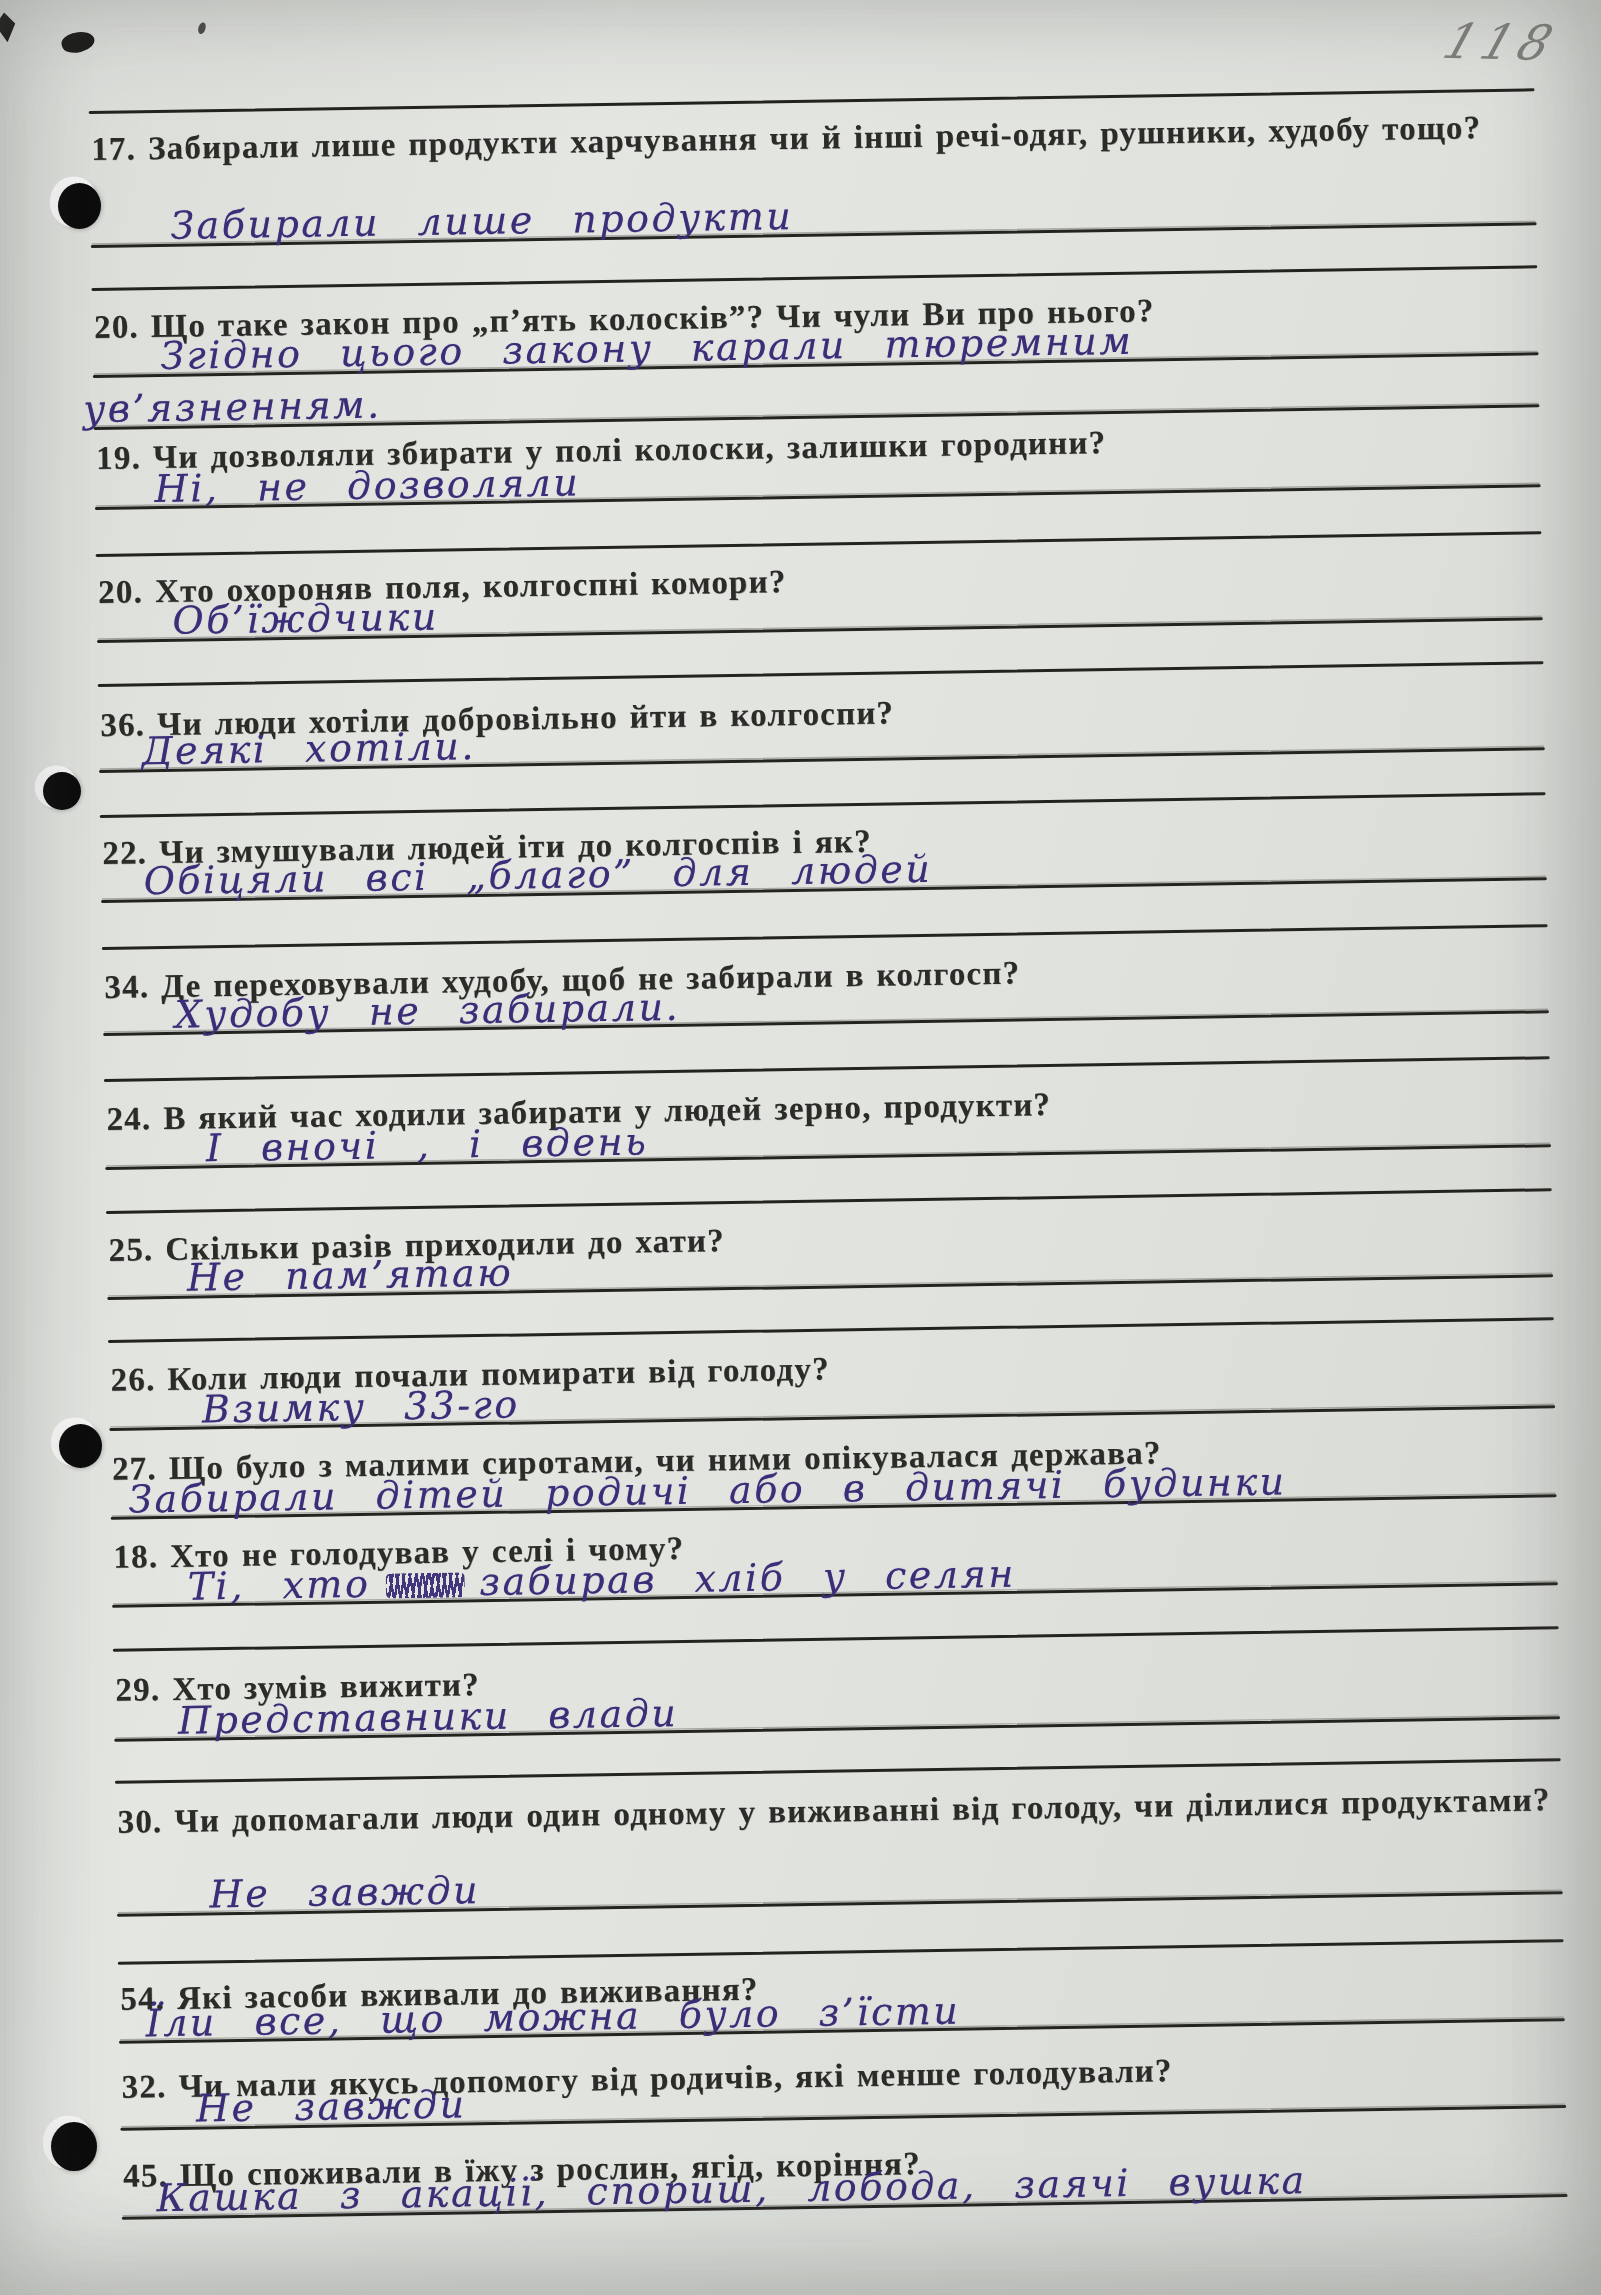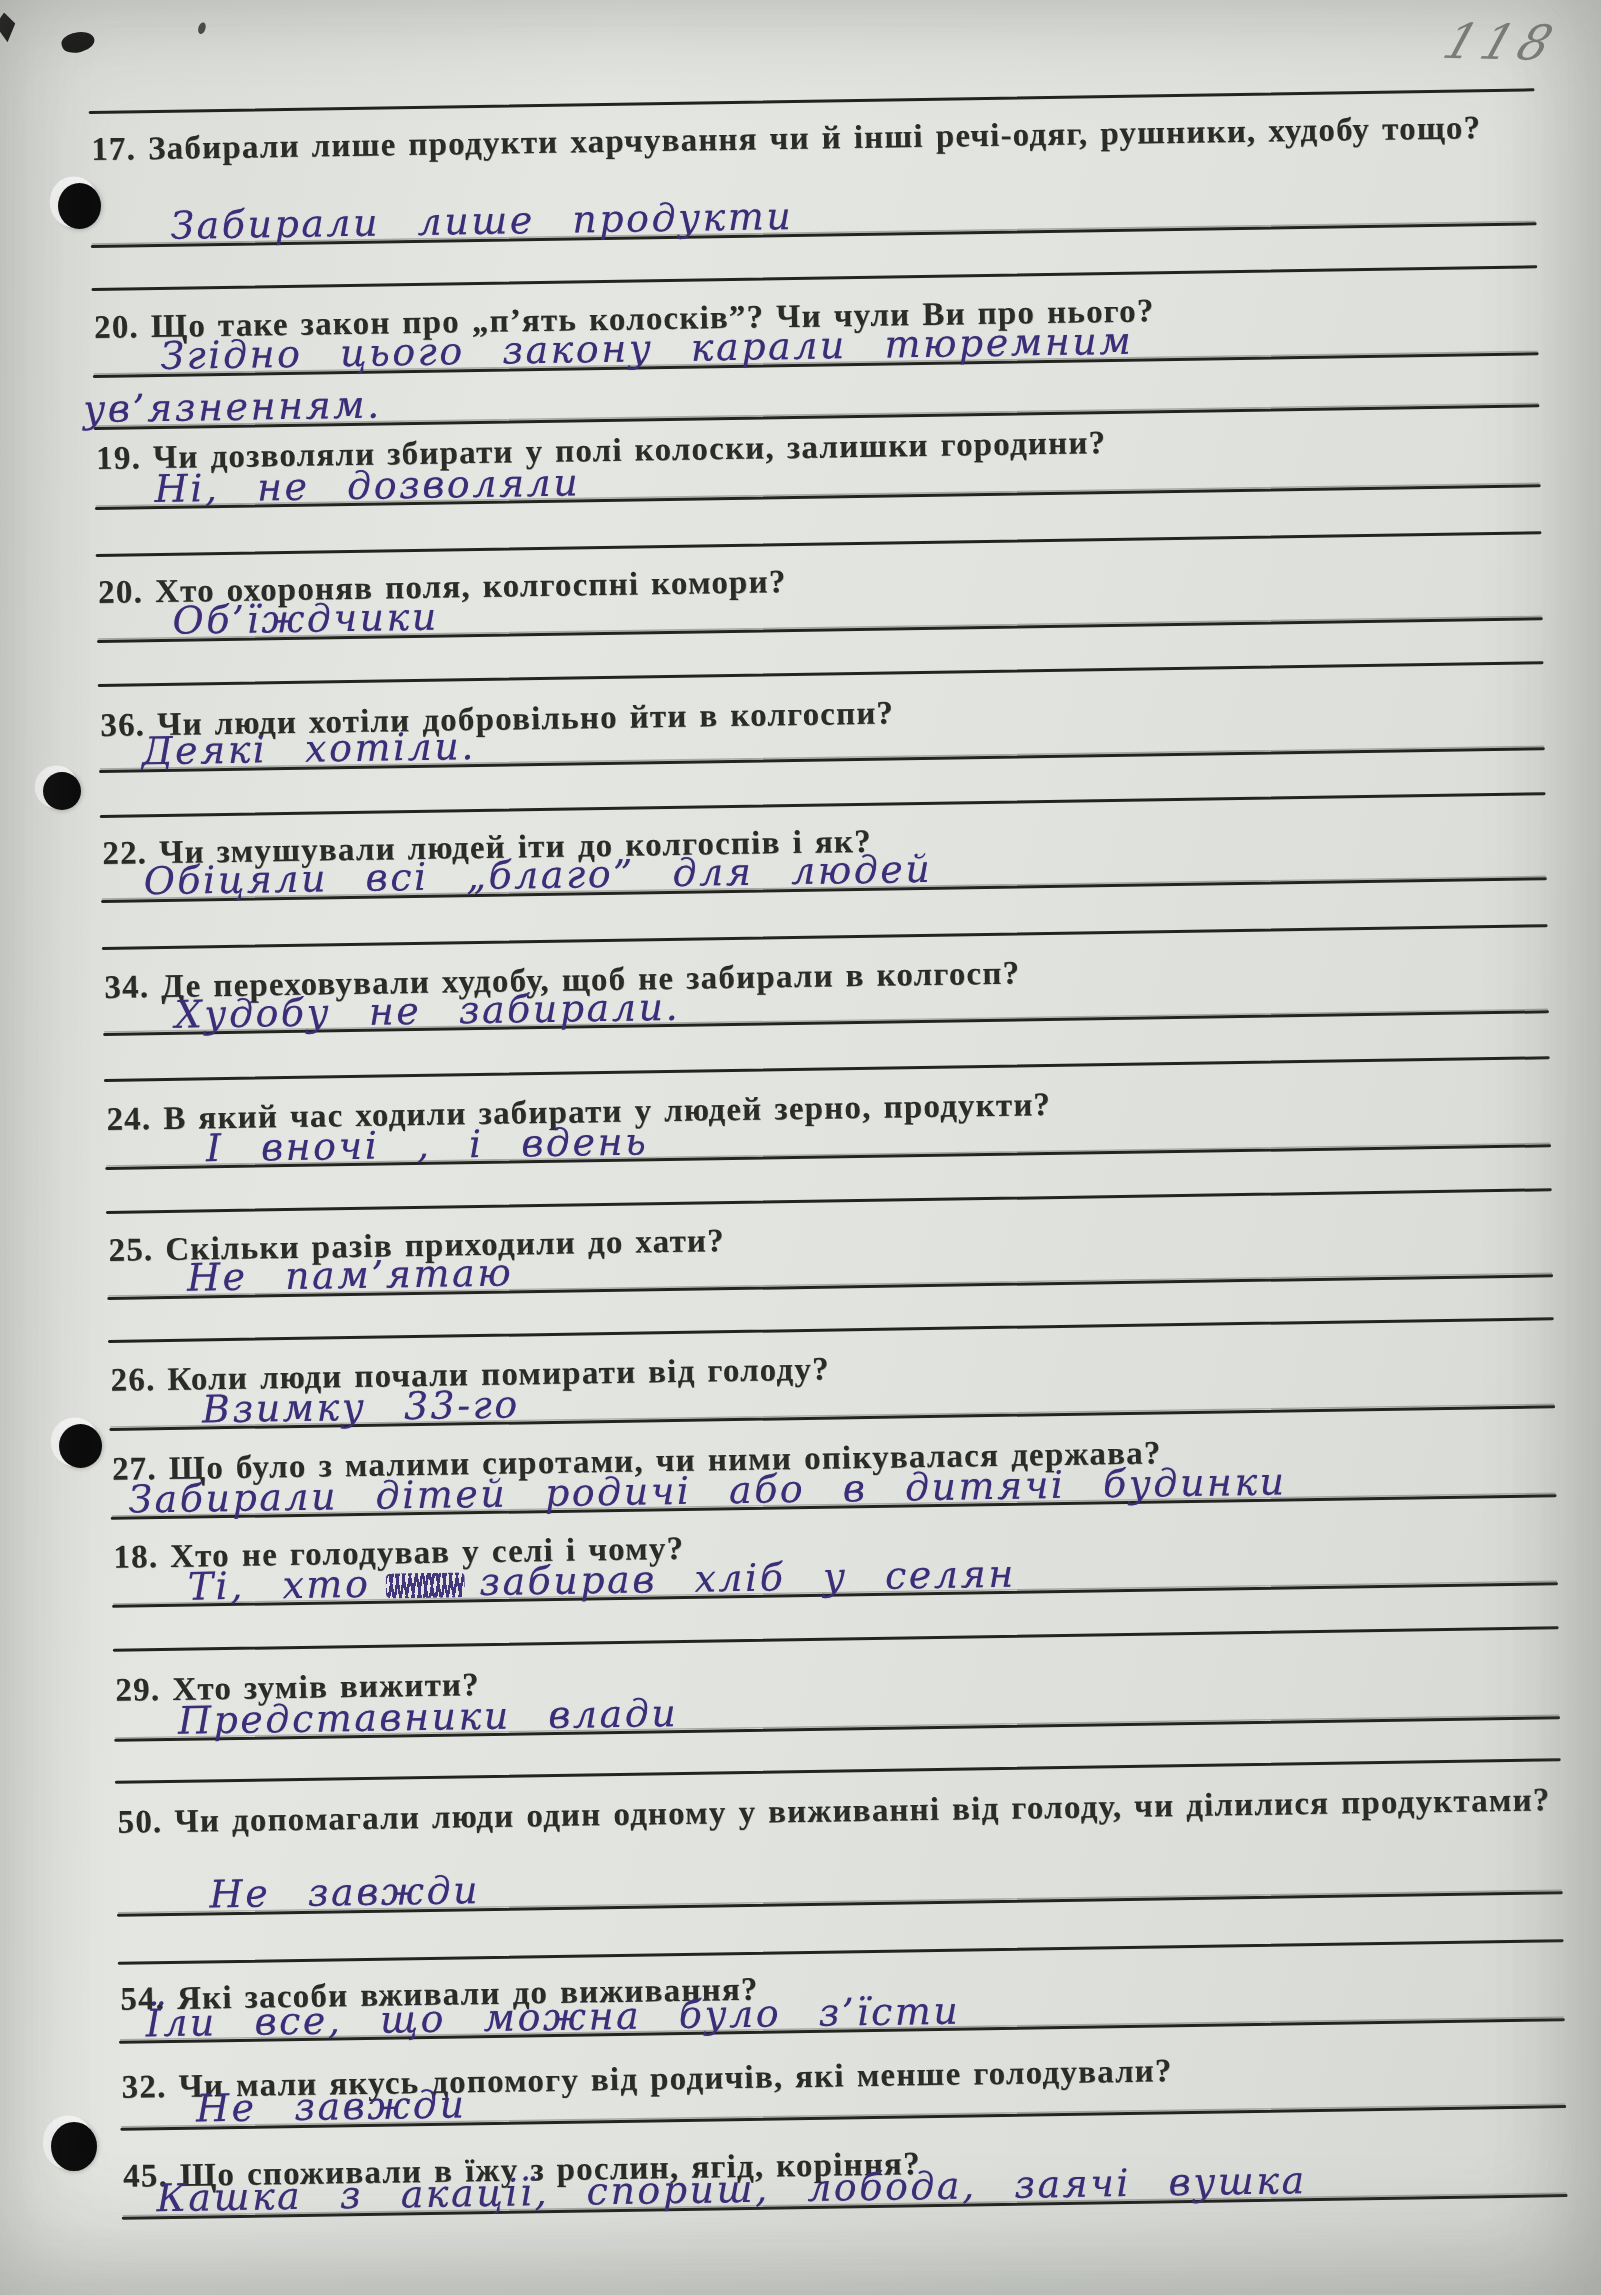--- a/index.html
+++ b/index.html
@@ -128,21 +128,21 @@
       <div class="rline" style="top: 1506px;"></div>
       <div class="hand" style="top: 1467px; left: 123px;"><span>Забирали дітей родичі або в дитячі будинки</span></div>
       <div class="question" style="top: 1523px;"><span>18.</span> <span>Хто не голодував у селі і чому?</span></div>
       <div class="rline" style="top: 1594px;"></div>
       <div class="hand" style="top: 1555px; left: 181px;"><span>Ті, хто</span><span class="scribble"></span><span>забирав хліб у селян</span></div>
       <div class="rline sep" style="top: 1638px;"></div>
       <div class="question" style="top: 1656px;"><span>29.</span> <span>Хто зумів вижити?</span></div>
       <div class="rline" style="top: 1728px;"></div>
       <div class="hand" style="top: 1689px; left: 169px;"><span>Представники влади</span></div>
       <div class="rline sep" style="top: 1770px;"></div>
-      <div class="question" style="top: 1788px;"><span>50.</span> <span>Чи допомагали люди один одному у виживанні від голоду, чи ділилися продуктами?</span></div>
+      <div class="question" style="top: 1788px;"><span>30.</span> <span>Чи допомагали люди один одному у виживанні від голоду, чи ділилися продуктами?</span></div>
       <div class="rline" style="top: 1903px;"></div>
       <div class="hand" style="top: 1863px; left: 198px;"><span>Не завжди</span></div>
       <div class="rline sep" style="top: 1951px;"></div>
       <div class="question" style="top: 1965px;"><span>54.</span> <span>Які засоби вживали до виживання?</span></div>
       <div class="rline" style="top: 2030px;"></div>
       <div class="hand" style="top: 1991px; left: 132px;"><span>Їли все, що можна було з’їсти</span></div>
       <div class="question" style="top: 2053px;"><span>32.</span> <span>Чи мали якусь допомогу від родичів, які менше голодували?</span></div>
       <div class="rline" style="top: 2117px;"></div>
       <div class="hand" style="top: 2077px; left: 181px;"><span>Не завжди</span></div>
       <div class="question" style="top: 2142px;"><span>45.</span> <span>Що споживали в їжу з рослин, ягід, коріння?</span></div>

